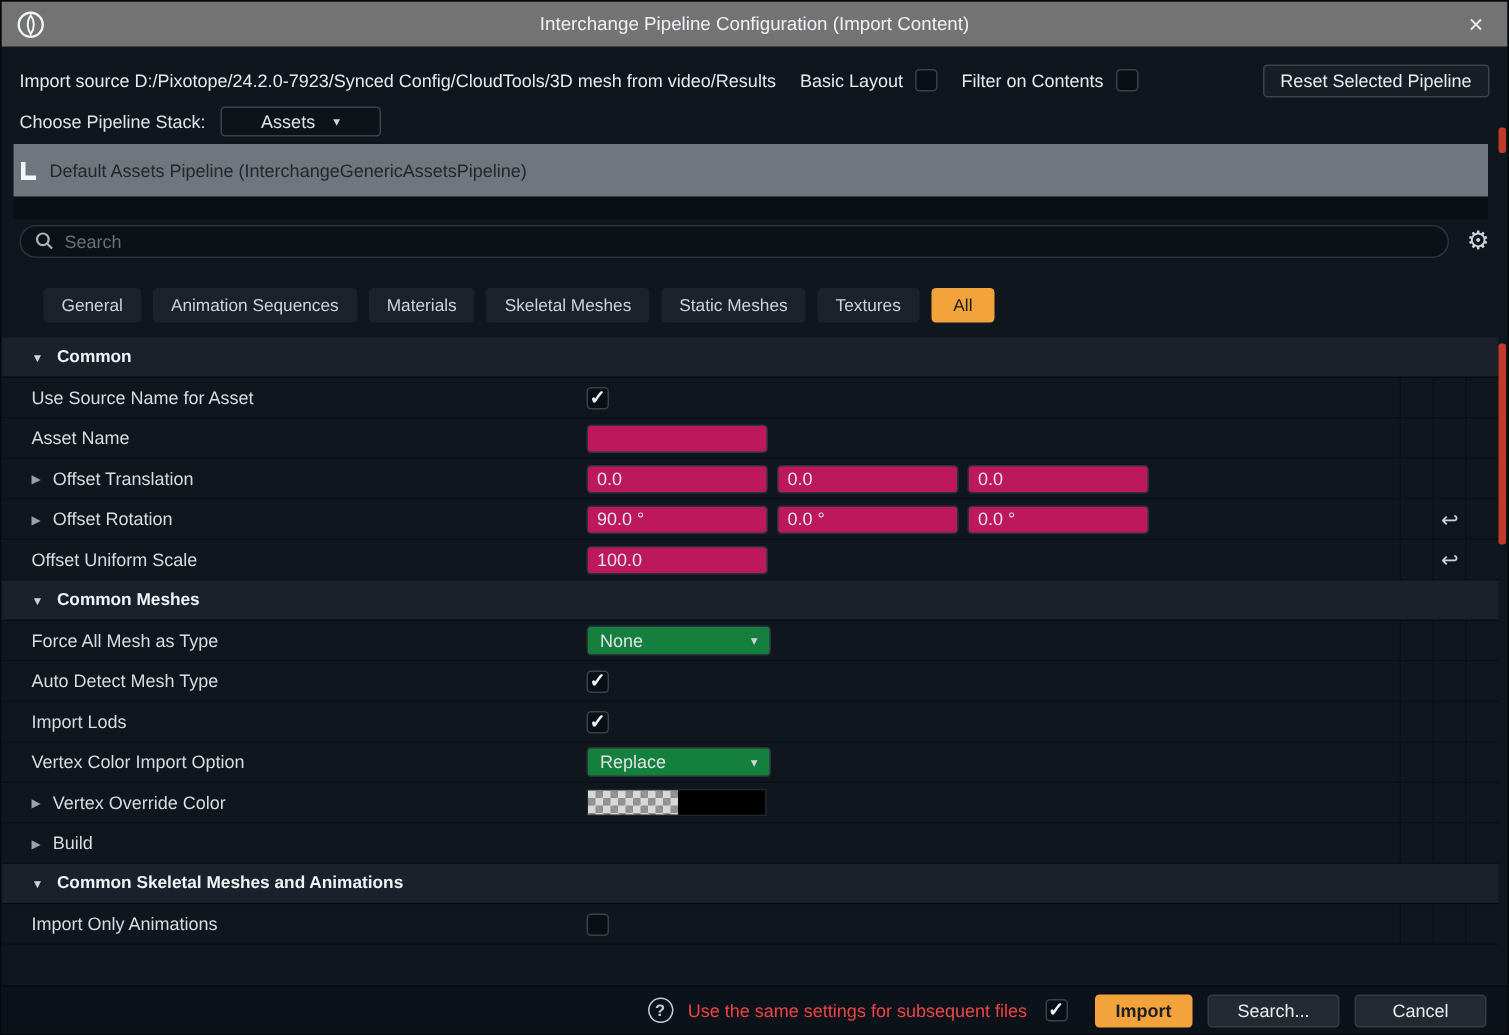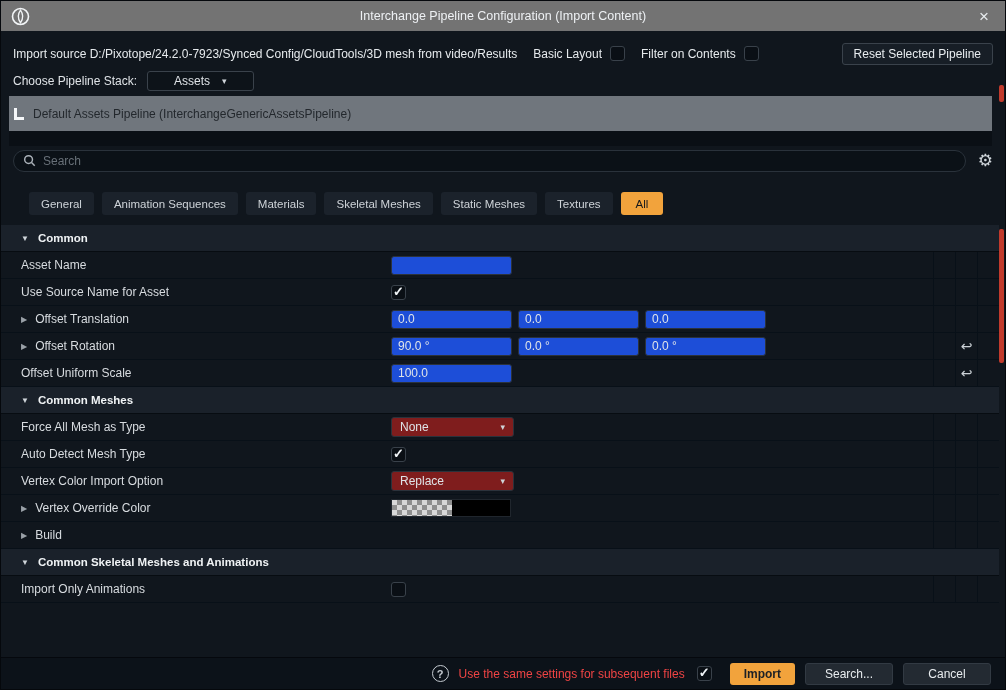--- a/index.html
+++ b/index.html
@@ -104,25 +104,25 @@
     width:390px; flex:none; display:flex; align-items:center; gap:8px;
     padding-left:20px; color:#d8dce0;
   }
   .expander { font-size:8px; color:#9aa1a8; cursor:pointer; }
   .pvalue { flex:1; display:flex; align-items:center; gap:6px; }
   .pextras { width:66px; flex:none; display:flex; }
   .xcell { flex:1; border-left:1px solid #081018; display:flex; align-items:center; justify-content:center; }
   .reset-arrow { font-size:14px; color:#ccd2d7; cursor:pointer; line-height:1; }
 
   .tin {
-    width:121px; height:19px; background:#1d4ed8; border:1px solid #2b323b;
+    width:121px; height:19px; background:#be185d; border:1px solid #2b323b;
     border-radius:3px; color:#e0e4e8; font-size:12px; padding:0 6px; font-family:inherit;
   }
   .vdd {
-    width:123px; height:20px; background:#7f1d1d; border:1px solid #2b323b;
+    width:123px; height:20px; background:#15803d; border:1px solid #2b323b;
     border-radius:3px; display:flex; align-items:center; justify-content:space-between;
     padding:0 8px; cursor:pointer;
   }
   .vdd .chev { font-size:9px; color:#cfd4d9; }
 
   .swatch { width:120px; height:18px; display:flex; border:1px solid #20262d; cursor:pointer; }
   .sw-alpha {
     width:60px;
     background-image:
       linear-gradient(45deg, #8f8f8f 25%, transparent 25%, transparent 75%, #8f8f8f 75%),
@@ -219,38 +219,38 @@
 
   <div class="props">
 
     <div class="pcat">
       <span class="tri">▼</span>
       <span>Common</span>
     </div>
 
     <div class="prow">
       <div class="plabel">
+          <span>Use Source Name for Asset</span>
+        </div>
+      <div class="pvalue">
+          <span class="cb checked"></span>
+        </div>
+      <div class="pextras">
+          <div class="xcell"></div>
+          <div class="xcell"></div>
+          <div class="xcell"></div>
+        </div>
+    </div>
+
+    <div class="prow">
+      <div class="plabel">
           <span>Asset Name</span>
         </div>
       <div class="pvalue">
           <input class="tin" value="" style="">
-        </div>
-      <div class="pextras">
-          <div class="xcell"></div>
-          <div class="xcell"></div>
-          <div class="xcell"></div>
-        </div>
-    </div>
-
-    <div class="prow">
-      <div class="plabel">
-          <span>Use Source Name for Asset</span>
-        </div>
-      <div class="pvalue">
-          <span class="cb checked"></span>
         </div>
       <div class="pextras">
           <div class="xcell"></div>
           <div class="xcell"></div>
           <div class="xcell"></div>
         </div>
     </div>
 
     <div class="prow">
       <div class="plabel">
@@ -333,20 +333,33 @@
       <div class="pvalue">
           <span class="cb checked"></span>
         </div>
       <div class="pextras">
           <div class="xcell"></div>
           <div class="xcell"></div>
           <div class="xcell"></div>
         </div>
     </div>
 
+    <div class="prow">
+      <div class="plabel">
+          <span>Import Lods</span>
+        </div>
+      <div class="pvalue">
+          <span class="cb checked"></span>
+        </div>
+      <div class="pextras">
+          <div class="xcell"></div>
+          <div class="xcell"></div>
+          <div class="xcell"></div>
+        </div>
+    </div>
 
 
     <div class="prow">
       <div class="plabel">
           <span>Vertex Color Import Option</span>
         </div>
       <div class="pvalue">
         <div class="vdd">
           <span>Replace</span>
           <span class="chev">▾</span>

